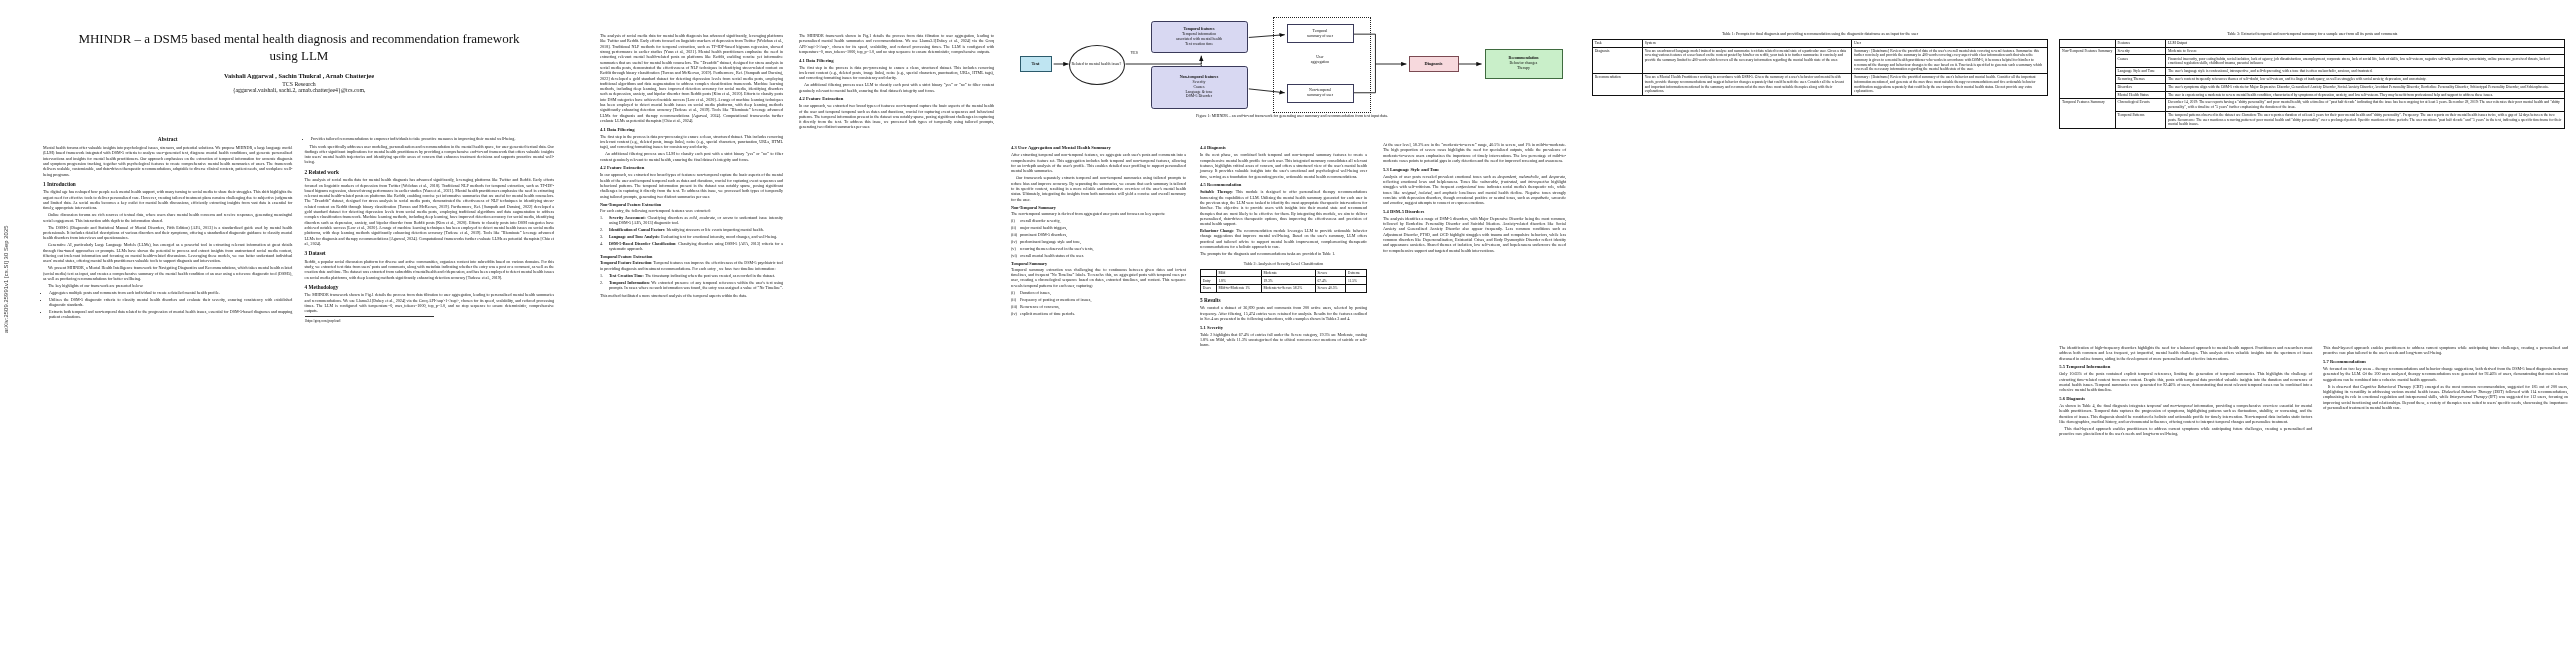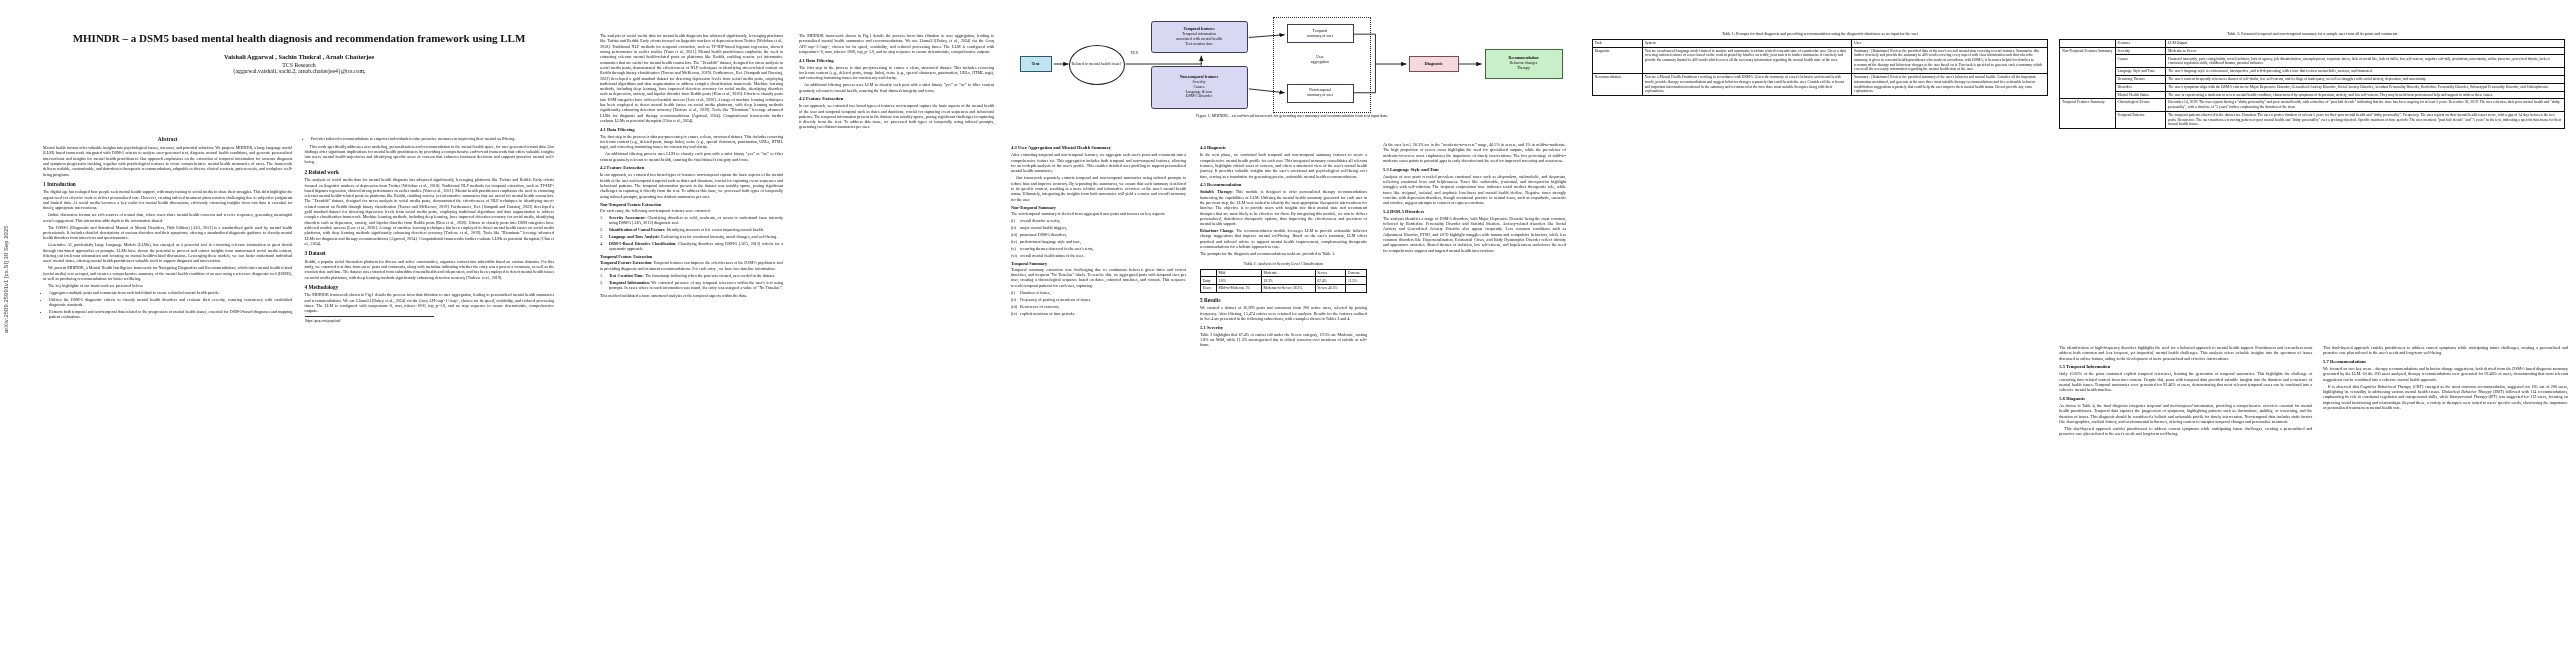--- a/index.html
+++ b/index.html
@@ -8,21 +8,21 @@
   
   #p1{left:0;width:589px;height:667px;}
   #p2{left:589px;width:422px;height:667px;}
   #p3{left:1000px;width:584px;height:667px;}
   #p4{left:1578px;width:484px;height:667px;}
   #p5{left:2051px;width:525px;height:667px;}
 
   .arxiv-stamp{position:absolute;left:3.3px;top:333px;transform:rotate(-90deg);transform-origin:left top;
      font-family:"Liberation Sans",sans-serif;font-size:5.8px;color:#333;white-space:nowrap;letter-spacing:0.1px;}
 
-  .title{text-align:center;font-weight:bold;font-size:11px;line-height:1.28;margin:0 0 7.8px 0;padding:0 33px;}
+  .title{text-align:center;font-weight:normal;font-size:13px;line-height:1.28;margin:0 0 7.8px 0;padding:0 33px;}
   .authors{text-align:center;font-weight:bold;font-size:6.4px;margin:0 0 1.7px 0;}
   .affil{text-align:center;font-size:5.8px;margin:0 0 0.6px 0;}
   .email{text-align:center;font-size:5.8px;margin:0 0 1.1px 0;}
 
   .twocol{column-count:2;column-gap:12.2px;font-size:4.1px;line-height:1.3;text-align:justify;hyphens:auto;}
   .onecol{font-size:4.1px;line-height:1.3;text-align:justify;hyphens:auto;}
 
   h2.sec{font-size:5.3px;font-weight:bold;margin:3.9px 0 1.7px 0;text-align:left;}
   h3.sub{font-size:4.6px;font-weight:bold;margin:3.3px 0 1.1px 0;text-align:left;}
   h4.run{font-size:4.2px;font-weight:bold;margin:2.8px 0 0.6px 0;}

